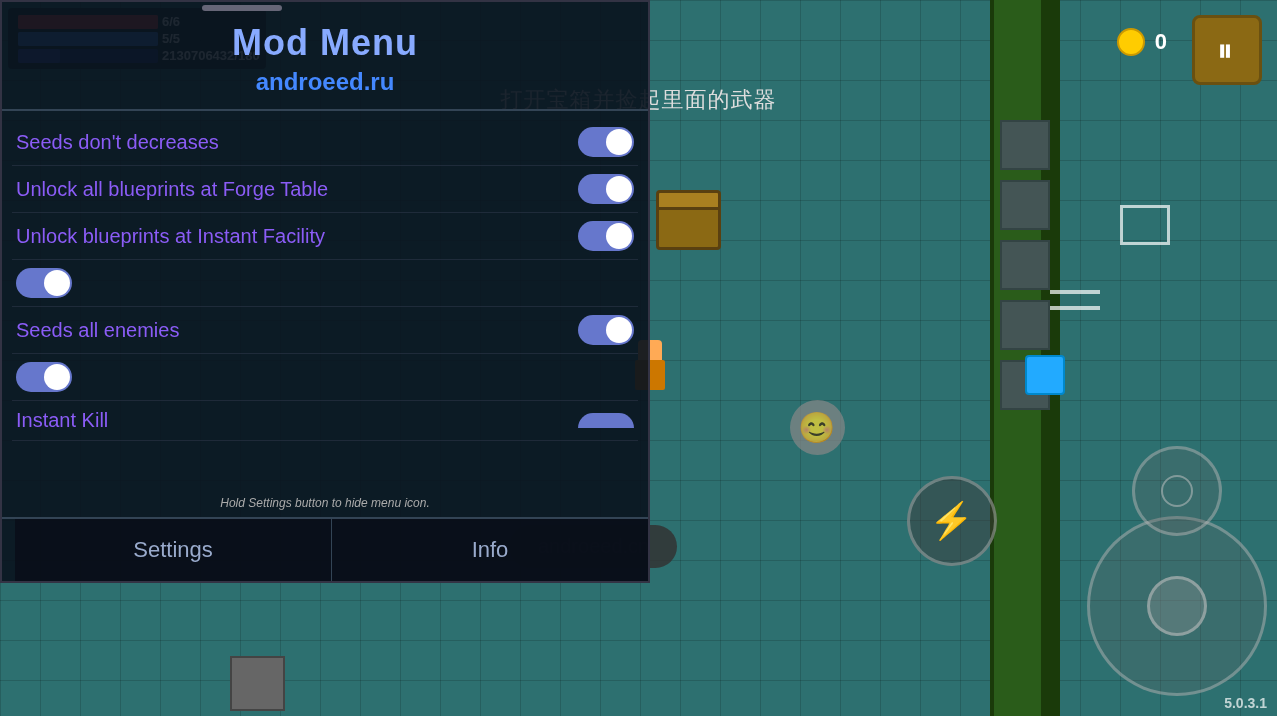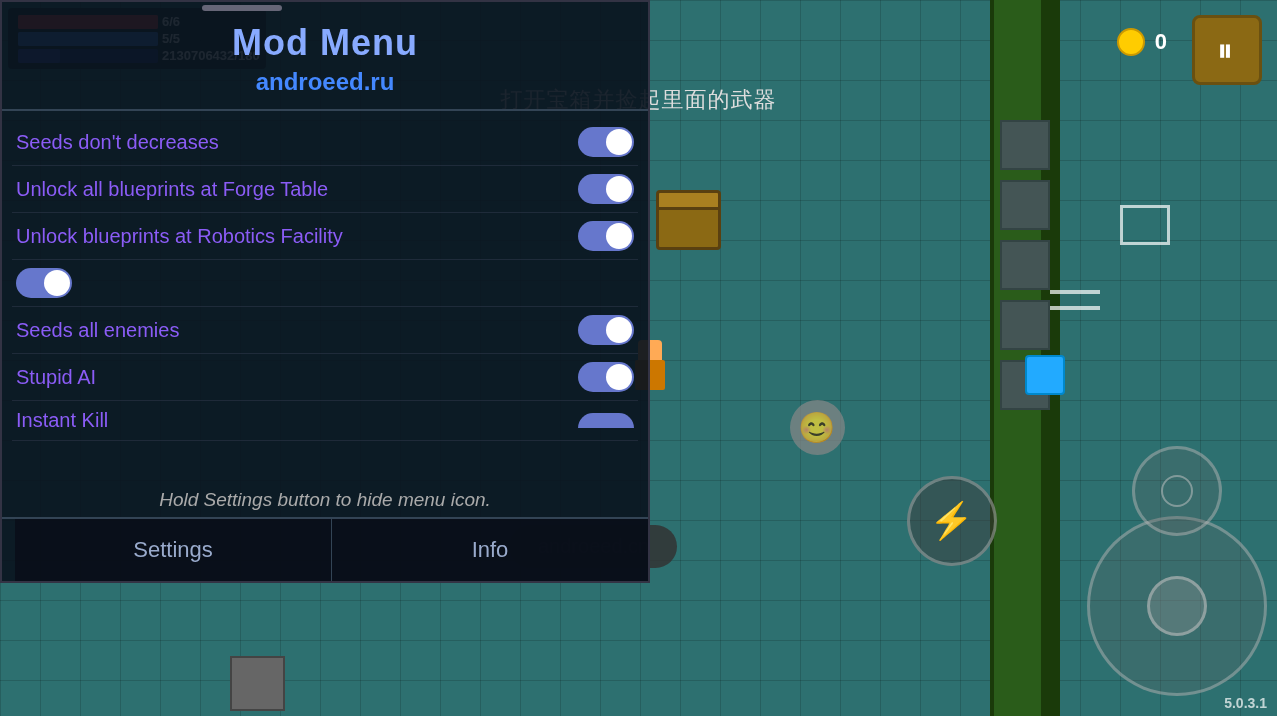--- a/index.html
+++ b/index.html
@@ -149,21 +149,21 @@
       overflow: hidden;
       position: relative;
     }
 
     .menu-footer {
       padding: 6px 10px;
       text-align: center;
     }
 
     .hold-settings-text {
-      font-size: 19px;
+      font-size: 12px;
       color: #aaa;
       font-style: italic;
     }
 
     .menu-buttons {
       display: flex;
       border-top: 2px solid #334455;
     }
 
     .menu-btn {
@@ -613,38 +613,37 @@
           <div class="toggle-knob"></div>
         </div>
       </div>
       <div class="menu-item">
         <span class="menu-item-label">Unlock all blueprints at Forge Table</span>
         <div class="toggle toggle-on">
           <div class="toggle-knob"></div>
         </div>
       </div>
       <div class="menu-item">
-        <span class="menu-item-label">Unlock blueprints at Robotics Facility</span>
+        <span class="menu-item-label">Unlock blueprints at Instant Facility</span>
         <div class="toggle toggle-on">
           <div class="toggle-knob"></div>
         </div>
       </div>
       <div class="menu-item">
         <div class="toggle toggle-on">
           <div class="toggle-knob"></div>
         </div>
       </div>
       <div class="menu-item">
         <span class="menu-item-label">Seeds all enemies</span>
         <div class="toggle toggle-on">
           <div class="toggle-knob"></div>
         </div>
       </div>
       <div class="menu-item">
-        <span class="menu-item-label">Stupid AI</span>
         <div class="toggle toggle-on">
           <div class="toggle-knob"></div>
         </div>
       </div>
       <div class="menu-item">
         <span class="menu-item-label">Instant Kill</span>
         <div class="toggle-half"></div>
       </div>
     </div>
   <div class="scroll-indicator"></div>

